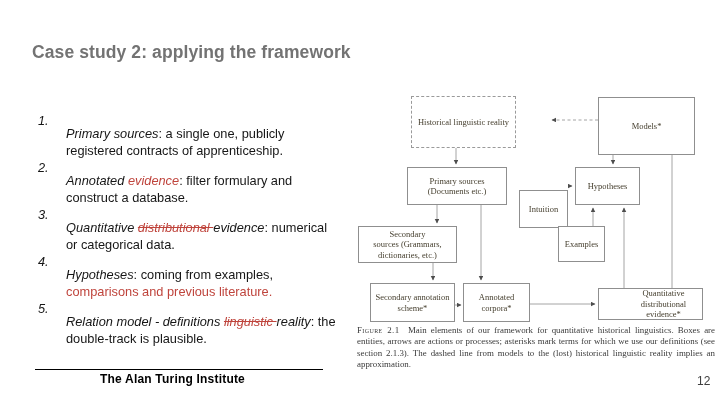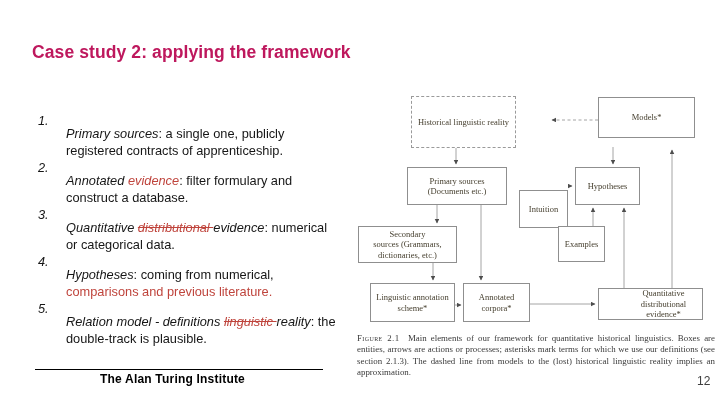--- a/index.html
+++ b/index.html
@@ -2,21 +2,21 @@
 <html style="--red: #bf443c;"><head>
 <meta charset="utf-8">
 <style>
   :root { --red: #bf443c; }
   * { margin:0; padding:0; box-sizing:border-box; }
   html,body { width:720px; height:405px; background:#fff; overflow:hidden; }
   .slide { position:relative; width:720px; height:405px; background:#ffffff;
            font-family:"Liberation Sans", sans-serif; }
 
   .title { position:absolute; left:32px; top:42px; font-size:17.5px; font-weight:bold;
-           color:#be185d; letter-spacing:0.1px; }
+           color:#737373; letter-spacing:0.1px; }
 
   .list { position:absolute; left:38px; top:112px; width:300px; font-size:12.8px;
           line-height:17px; color:#161616; }
   .list-item { display:flex; }
   .num { width:28px; flex:none; font-style:italic; }
   .body { flex:1;margin-top:13px; }
   .seg.i { font-style:italic; }
   .seg.red { color:var(--red); }
   .seg.strike { text-decoration:line-through; }
 
@@ -24,21 +24,21 @@
   .figure { position:absolute; left:355px; top:85px; width:362px; height:300px;
             font-family:"Liberation Serif", serif; color:#454545; }
   .fbox { position:absolute; border:1px solid #8f8f8f; background:#fff;
           display:flex; align-items:center; justify-content:center; text-align:center;
           font-size:8.5px; line-height:10.5px; white-space:pre-line; color:#474030;
           padding:1px; }
   .fbox.dashed { border:1px dashed #9a9a9a;margin-left:8px; }
   svg.lines { position:absolute; left:0; top:0; width:362px; height:300px; }
 
   .caption { position:absolute; left:2px; top:240px; width:358px; font-size:8.9px;
-             line-height:11.4px; color:#3a3a3a; text-align:justify;margin-top:8px; }
+             line-height:11.4px; color:#3a3a3a; text-align:justify; }
   .caption .figlabel { font-variant:small-caps; letter-spacing:0.4px; }
 
   .footer-line { position:absolute; left:35px; top:369px; width:288px;
                  border-top:1.5px solid #000; }
   .footer-text { position:absolute; left:100px; top:372px; font-size:12px;
                  font-weight:bold; color:#000; letter-spacing:0.2px; }
   .pagenum { position:absolute; left:697px; top:374px; font-size:12px; color:#3f3f3f; }
 </style>
 </head>
 <body>
@@ -55,21 +55,21 @@
       <div class="list-item">
         <span class="num">2.</span>
         <span class="body"><span class="seg i">Annotated </span><span class="seg i red">evidence</span><span class="seg">: filter formulary and construct a database.</span></span>
       </div>
       <div class="list-item">
         <span class="num">3.</span>
         <span class="body"><span class="seg i">Quantitative </span><span class="seg i red strike">distributional </span><span class="seg i">evidence</span><span class="seg">: numerical or categorical data.</span></span>
       </div>
       <div class="list-item">
         <span class="num">4.</span>
-        <span class="body"><span class="seg i">Hypotheses</span><span class="seg">: coming from numerical, </span><span class="seg red">comparisons and previous literature.</span></span>
+        <span class="body"><span class="seg i">Hypotheses</span><span class="seg">: coming from examples, </span><span class="seg red">comparisons and previous literature.</span></span>
       </div>
       <div class="list-item">
         <span class="num">5.</span>
         <span class="body"><span class="seg i">Relation model - definitions </span><span class="seg i red strike">linguistic </span><span class="seg i">reality</span><span class="seg">: the double-track is plausible.</span></span>
       </div>
     </div>
 
   <div class="figure">
     <svg class="lines" viewBox="0 0 362 300" xmlns="http://www.w3.org/2000/svg">
       <defs>
@@ -90,30 +90,30 @@
         <line x1="258" y1="62" x2="258" y2="79" marker-end="url(#ah)"></line>
         <line x1="213" y1="101" x2="217" y2="101" marker-end="url(#ah)"></line>
         <line x1="238" y1="141" x2="238" y2="123" marker-end="url(#ah)"></line>
       </g>
     </svg>
 
     <div class="caption">
       <span class="figlabel">Figure 2.1</span>&nbsp;&nbsp;<span>Main elements of our framework for quantitative historical linguistics. Boxes are entities, arrows are actions or processes; asterisks mark terms for which we use our definitions (see section 2.1.3). The dashed line from models to the (lost) historical linguistic reality implies an approximation.</span>
     </div>
   <div class="fbox dashed" style="left: 48px; top: 11px; width: 105px; height: 52px;">Historical linguistic reality</div>
-      <div class="fbox" style="left: 243px; top: 12px; width: 97px; height: 41px;">Models*</div>
+      <div class="fbox" style="left: 243px; top: 12px; width: 97px; height: 58px;">Models*</div>
       <div class="fbox" style="left: 52px; top: 82px; width: 100px; height: 38px;">Primary sources
 (Documents etc.)</div>
       <div class="fbox" style="left: 164px; top: 82px; width: 49px; height: 38px; margin-top: 23px;">Intuition</div>
       <div class="fbox" style="left: 220px; top: 82px; width: 65px; height: 38px;">Hypotheses</div>
       <div class="fbox" style="left: 203px; top: 141px; width: 47px; height: 36px;">Examples</div>
       <div class="fbox" style="left: 3px; top: 141px; width: 99px; height: 37px;">Secondary
 sources (Grammars,
 dictionaries, etc.)</div>
-      <div class="fbox" style="left: 15px; top: 198px; width: 85px; height: 39px;">Linguistic annotation
+      <div class="fbox" style="left: 15px; top: 198px; width: 85px; height: 39px;">Secondary annotation
 scheme*</div>
       <div class="fbox" style="left: 108px; top: 198px; width: 67px; height: 39px;">Annotated
 corpora*</div>
       <div class="fbox" style="left: 243px; top: 203px; width: 105px; height: 32px; padding-left: 27px;">Quantitative distributional
 evidence*</div>
     </div>
 
   <div class="footer-line"></div>
   <div class="footer-text">The Alan Turing Institute</div>
   <div class="pagenum">12</div>

